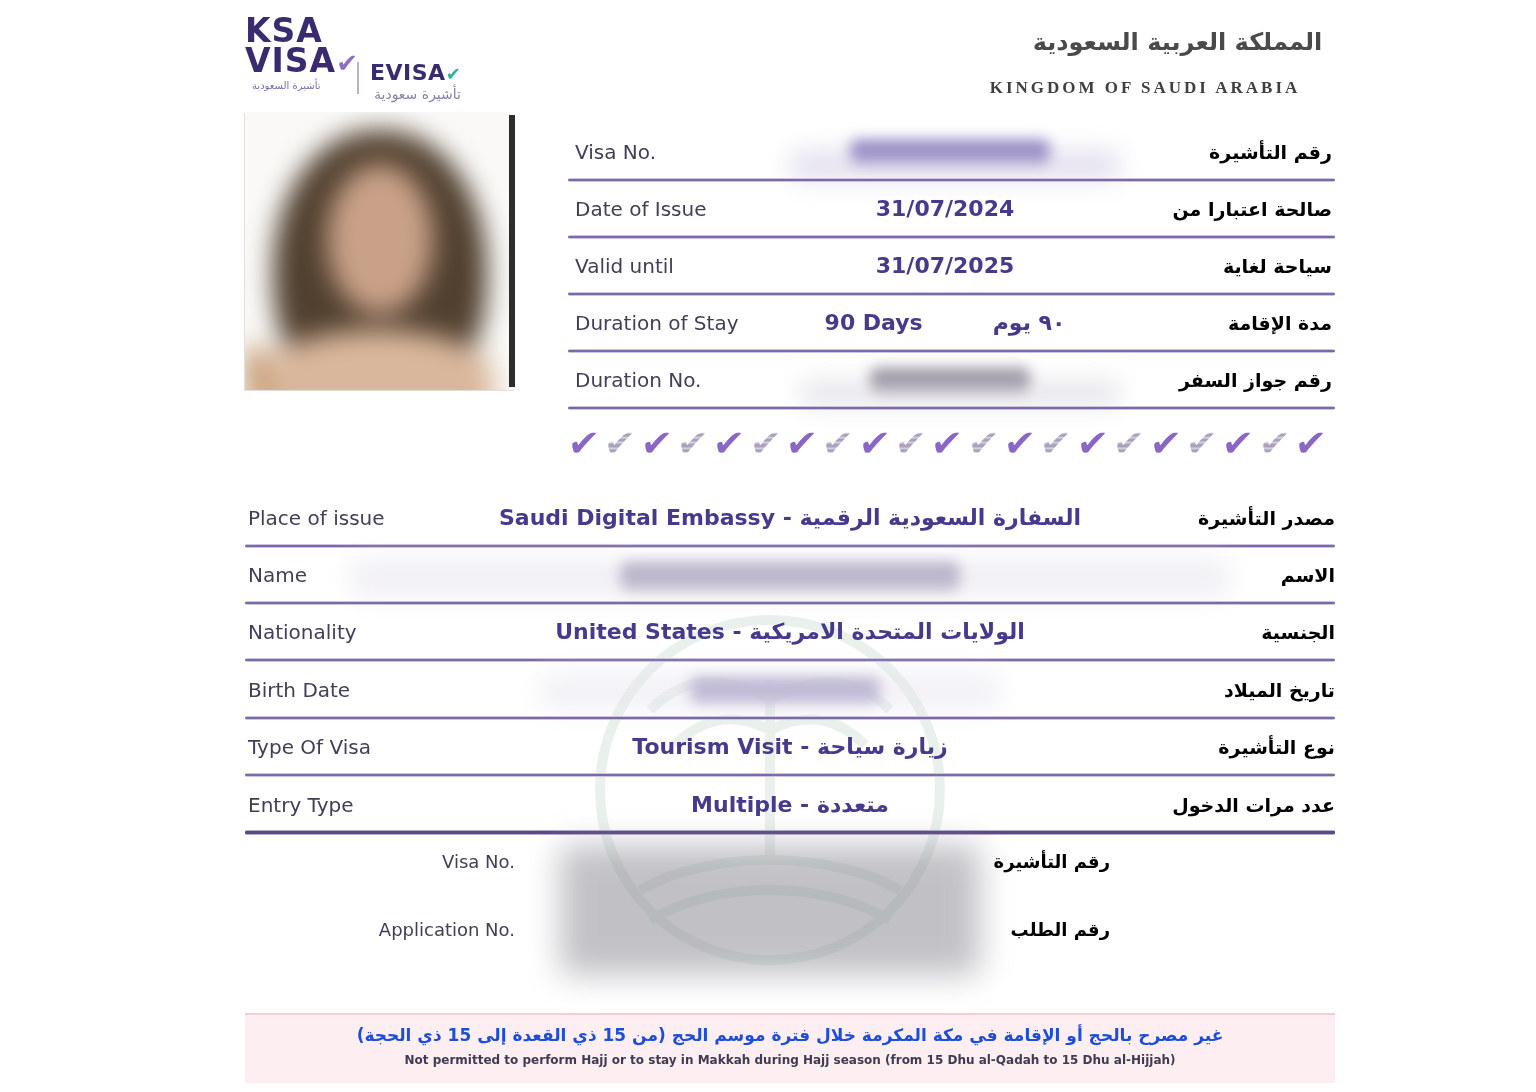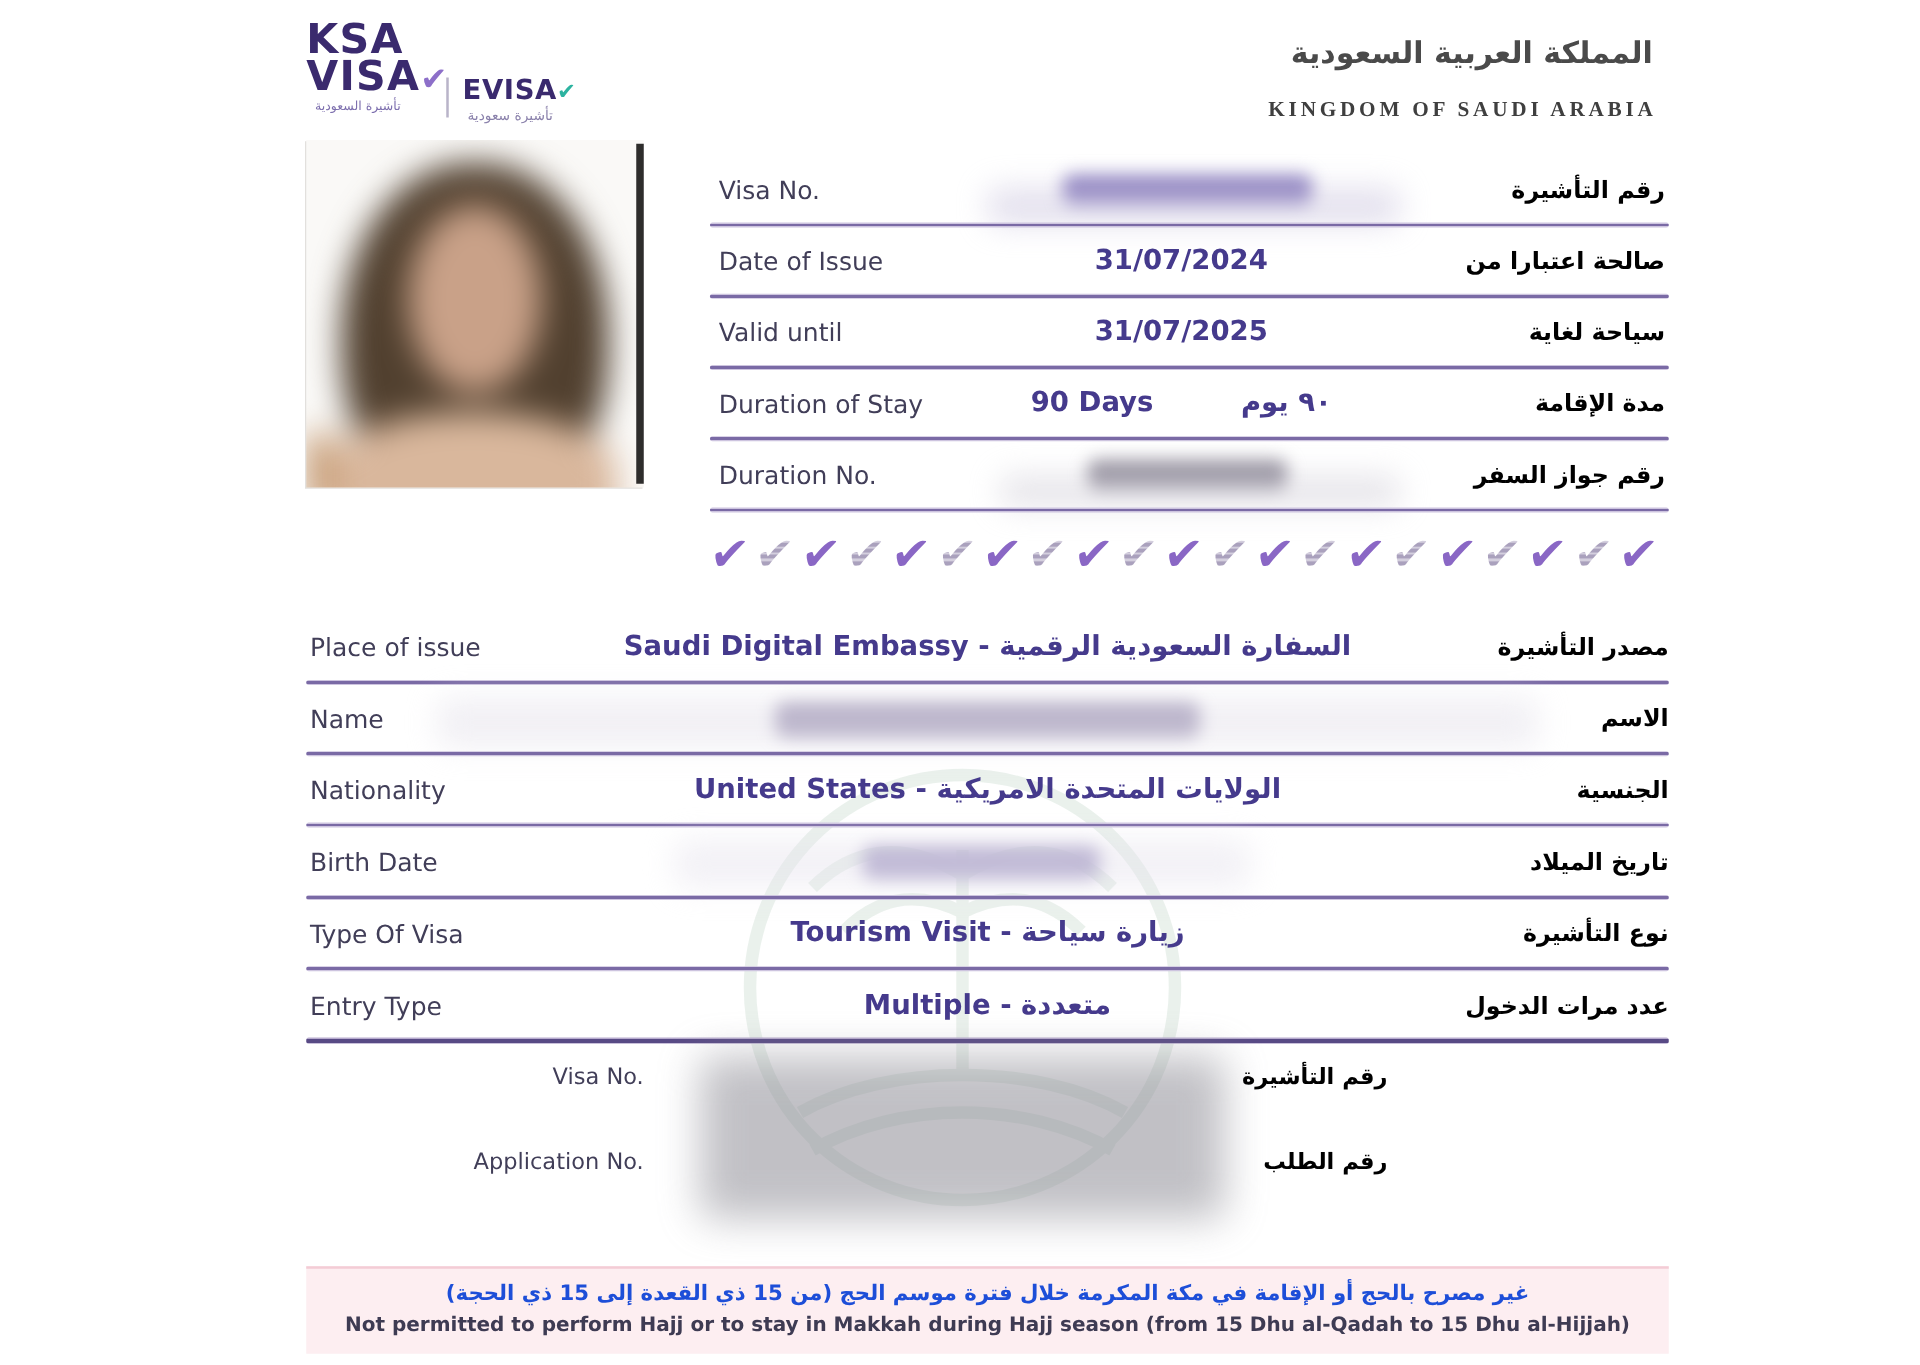--- a/index.html
+++ b/index.html
@@ -7,24 +7,24 @@
   body { font-family:"DejaVu Sans","Liberation Sans",sans-serif; position:relative; overflow:hidden; }
   .abs { position:absolute; }
 
   
   .logo-ksa { left:245px; top:16px; color:#3a2a6e; font-weight:bold; font-size:33px; line-height:30px; letter-spacing:1px; }
   .logo-check { color:#8d6fc9; font-size:26px; }
   .logo-ar { left:252px; top:80px; color:#7d6fae; font-size:10px; }
   .logo-divider { left:357px; top:62px; width:2px; height:32px; background:#b9b4c9; }
   .logo-evisa { left:370px; top:60px; color:#3a2a6e; font-weight:bold; font-size:22px; letter-spacing:.5px; }
   .logo-evisa .tick { color:#2cb3a0; font-size:18px; }
-  .logo-evisa-ar { left:374px; top:86px; color:#8a81ab; font-size:11px; }
+  .logo-evisa-ar { left:374px; top:86px; color:#8a81ab; font-size:14px; }
 
   .emblem-callig { left:1020px; top:12px; width:315px; text-align:center; color:#4a4a4a; font-size:24px; font-weight:bold; line-height:60px; }
-  .emblem-en { left:1005px; top:78px; width:330px; text-align:center; color:#3f3f3f; font-family:"Liberation Serif","DejaVu Serif",serif; font-weight:bold; font-size:17px; letter-spacing:3px; }
+  .emblem-en { left:980px; top:78px; width:330px; text-align:center; color:#3f3f3f; font-family:"Liberation Serif","DejaVu Serif",serif; font-weight:bold; font-size:17px; letter-spacing:3px; }
 
   
   .photo { left:245px; top:112px; width:270px; height:278px; background:#faf9f7; box-shadow:-1px 1px 0 #e2e0dd; overflow:hidden; }
   .photo .blurwrap { position:absolute; inset:0; filter:blur(13px); }
   .photo .hair { position:absolute; left:28px; top:18px; width:214px; height:290px; border-radius:48%; background:#51402f; }
   .photo .face { position:absolute; left:82px; top:52px; width:106px; height:150px; border-radius:50%; background:#c9a188; }
   .photo .shoulder { position:absolute; left:18px; top:218px; width:230px; height:90px; border-radius:50% 50% 0 0; background:#d9b79c; }
   .photo .corner-patch { position:absolute; left:0px; top:235px; width:22px; height:60px; background:#c59a72; }
   .photo-bar { left:509px; top:115px; width:6px; height:272px; background:#2e2d2c; }
 
@@ -46,21 +46,21 @@
   .check-row { left:568px; top:424px; width:758px; display:flex; justify-content:space-between; }
   .check-row span { font-size:37px; font-weight:bold; line-height:40px; transform:skewX(-6deg); }
   .check-row span.solid { color:#8a67c5; }
   .check-row span.faded { color:#aaa1bd;
      background:repeating-linear-gradient(#aaa1bd 0 3px,#d4cfde 3px 5px);
      -webkit-background-clip:text; background-clip:text; -webkit-text-fill-color:transparent; }
 
   
   .note { left:245px; top:1013px; width:1090px; height:70px; background:#fdeef1; border-top:2px solid #f3ccd5; text-align:center; }
   .note .ar { margin-top:7px; color:#1d4ed8; font-size:17px; font-weight:bold; line-height:26px; }
-  .note .en { color:#3e3b53; font-size:16px; font-weight:bold; line-height:24px; }
+  .note .en { color:#3e3b53; font-size:12px; font-weight:bold; line-height:24px; }
 </style>
 </head>
 <body>
 
 <div class="abs logo-ksa">
   <div>KSA</div>
   <div><span>VISA</span><span class="logo-check">✔</span></div>
 </div>
 <div class="abs logo-ar" dir="rtl">تأشيرة السعودية</div>
 <div class="abs logo-divider"></div>

